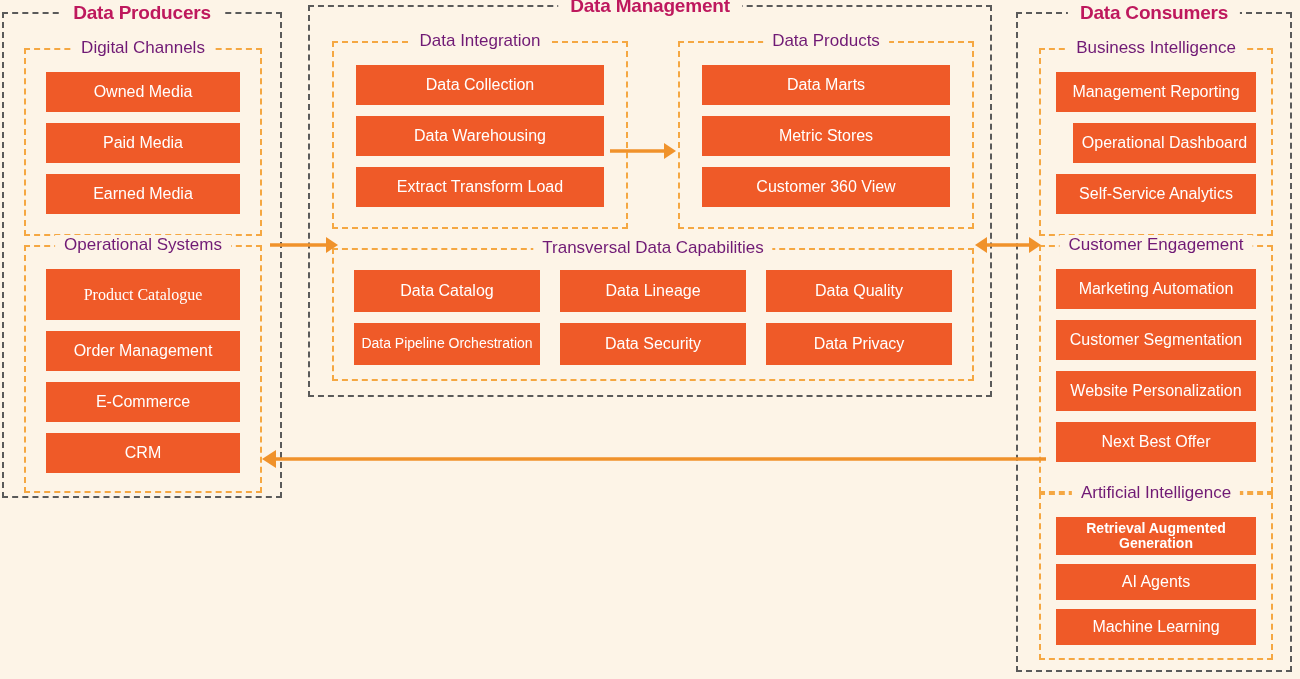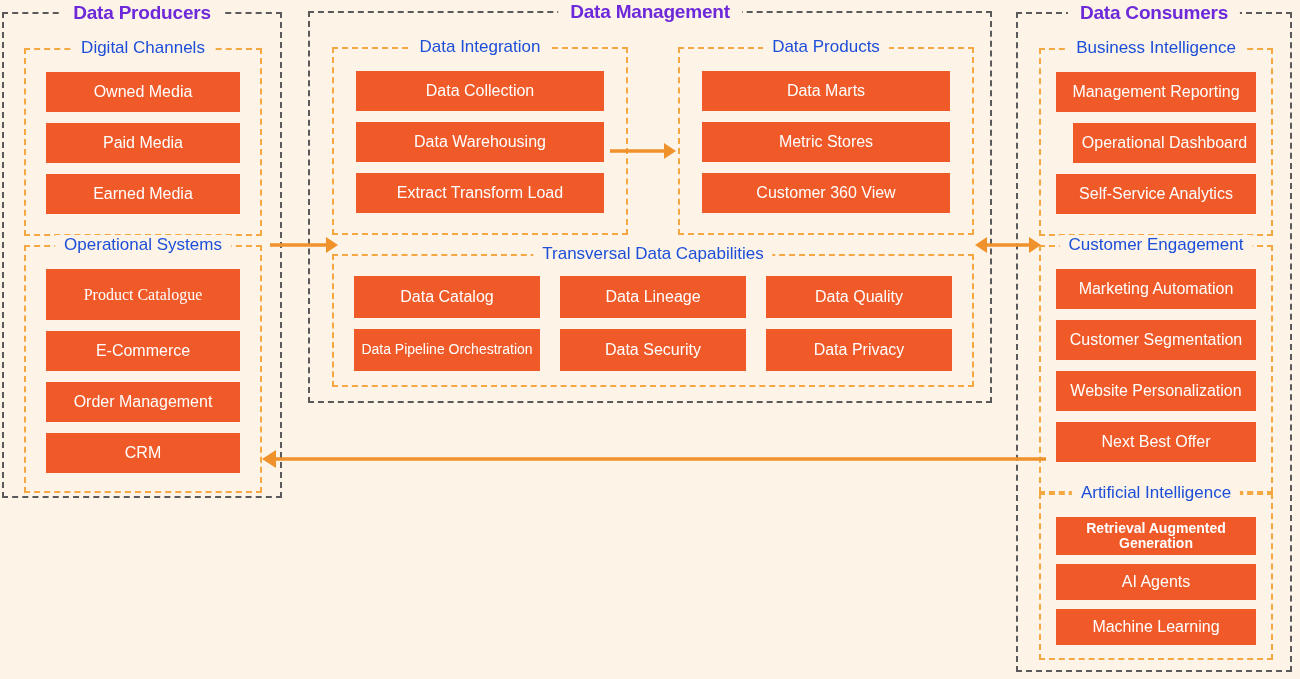--- a/index.html
+++ b/index.html
@@ -31,42 +31,42 @@
   }
   .outer-title {
     position: absolute;
     top: -12px;
     left: 50%;
     transform: translateX(-50%);
     background: #FDF4E7;
     padding: 0 12px;
     font-size: 19px;
     font-weight: bold;
-    color: #6d28d9;
+    color: #be185d;
     white-space: nowrap;
     letter-spacing: -0.2px;
   }
 
   
   .group {
     position: absolute;
     border: 2px dashed #F5A742;
     box-sizing: border-box;
     background: transparent;
   }
   .group-title {
     position: absolute;
     top: -12px;
     left: 50%;
     transform: translateX(-50%);
     background: #FDF4E7;
     padding: 0 9px;
     font-size: 17px;
     font-weight: normal;
-    color: #1d4ed8;
+    color: #701a75;
     white-space: nowrap;
   }
 
   
   .items {
     position: absolute;
     left: 0; right: 0; top: 0; bottom: 0;
     display: flex;
     flex-direction: column;
     justify-content: flex-start;
@@ -122,28 +122,28 @@
         <div class="chip" style="height:40px;">Owned Media</div>
         <div class="chip" style="height:40px;">Paid Media</div>
         <div class="chip" style="height:40px;">Earned Media</div>
       </div>
     </div>
 
     <div class="group" style="left:20px; top:231px; width:238px; height:248px;">
       <div class="group-title">Operational Systems</div>
       <div class="items" style="padding:22px 20px 12px 20px; gap:11px;">
         <div class="chip" style="height:51px;font-family:Liberation Serif, serif;">Product Catalogue</div>
+        <div class="chip" style="height:40px;">Order Management</div>
         <div class="chip" style="height:40px;">E-Commerce</div>
-        <div class="chip" style="height:40px;">Order Management</div>
         <div class="chip" style="height:40px;">CRM</div>
       </div>
     </div>
   </div>
 
-  <div class="outer-panel" style="left:308px; top:11px; width:684px; height:392px;">
+  <div class="outer-panel" style="left:308px; top:5px; width:684px; height:392px;">
     <div class="outer-title">Data Management</div>
 
     <div class="group" style="left:22px; top:34px; width:296px; height:188px;">
       <div class="group-title">Data Integration</div>
       <div class="items" style="padding:22px 22px 12px 22px; gap:11px;">
         <div class="chip" style="height:40px;">Data Collection</div>
         <div class="chip" style="height:40px;">Data Warehousing</div>
         <div class="chip" style="height:40px;">Extract Transform Load</div>
       </div>
     </div>

